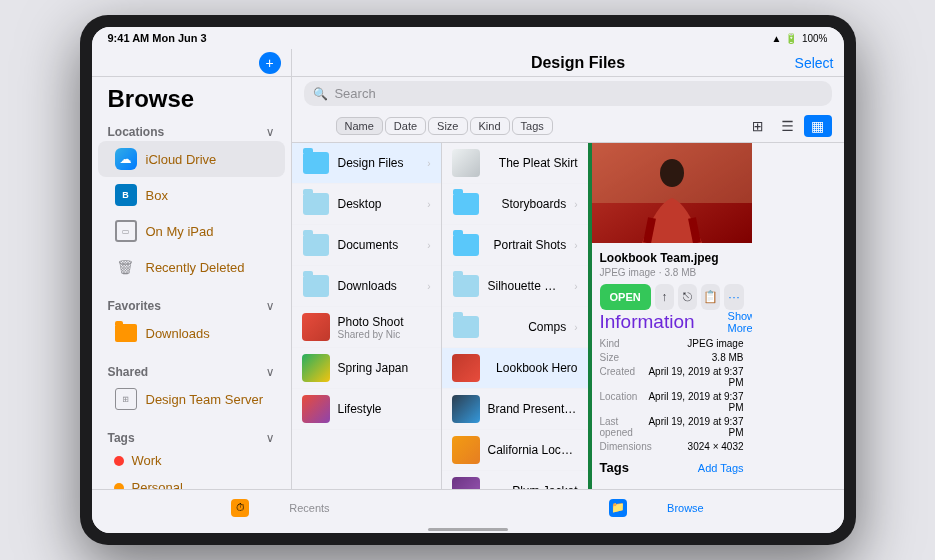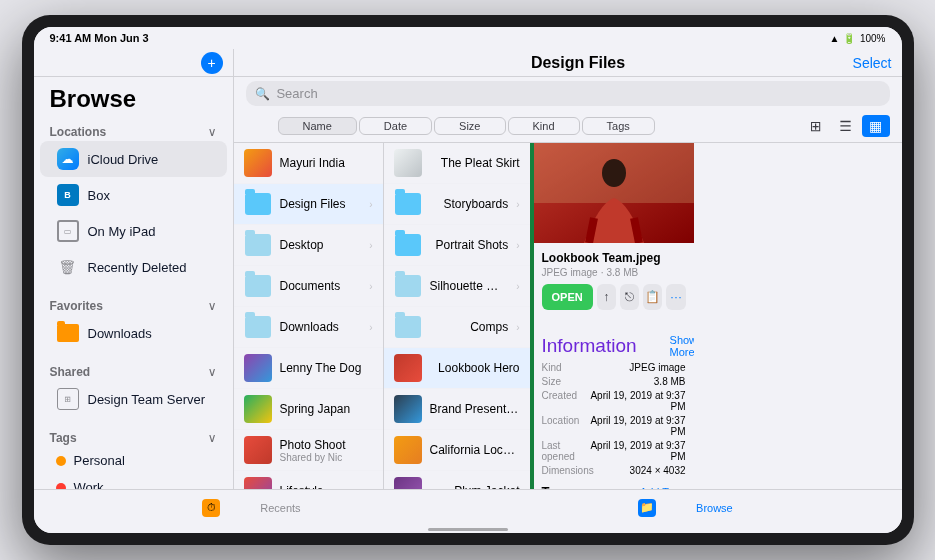--- a/index.html
+++ b/index.html
@@ -7,21 +7,21 @@
       background: #e5e5ea;
       display: flex;
       justify-content: center;
       align-items: center;
       width: 935px;
       height: 560px;
       font-family: -apple-system, BlinkMacSystemFont, 'SF Pro Text', 'Helvetica Neue', sans-serif;
       overflow: hidden;
     }
     .ipad-frame {
-      width: 892px;
+      width: 776px;
       height: 530px;
       background: #1c1c1e;
       border-radius: 28px;
       padding: 12px;
       position: relative;
       box-shadow: 0 20px 60px rgba(0,0,0,0.5);
     }
     .ipad-screen {
       width: 100%;
       height: 100%;
@@ -111,21 +111,21 @@
     .sidebar-item-icon {
       width: 24px;
       height: 24px;
       display: flex;
       align-items: center;
       justify-content: center;
       flex-shrink: 0;
     }
     .sidebar-item-label {
       font-size: 13px;
-      color: #0f172a;
+      color: #a16207;
     }
     .tag-dot {
       width: 10px;
       height: 10px;
       border-radius: 50%;
       flex-shrink: 0;
     }
     
     .file-browser {
       flex: 1;
@@ -184,21 +184,21 @@
       border-radius: 4px;
     }
     .col-tags {
       display: flex;
       gap: 2px;
       margin-left: 4px;
     }
     .col-tag {
       font-size: 11px;
       color: #3c3c43;
-      padding: 2px 24px;
+      padding: 2px 8px;
       border: 1px solid #c7c7cc;
       border-radius: 6px;
       cursor: pointer;
     }
     .col-tag.active {
       background: #e5e5ea;
     }
     .col-view-icons {
       margin-left: auto;
       display: flex;
@@ -326,21 +326,21 @@
       margin-bottom: 2px;
     }
     .detail-filetype {
       font-size: 10px;
       color: #8e8e93;
       margin-bottom: 6px;
     }
     .detail-actions {
       display: flex;
       gap: 4px;
-      margin-bottom: 24px;
+      margin-bottom: 0;
     }
     .action-btn-open {
       background: #34c759;
       color: white;
       border: none;
       border-radius: 6px;
       padding: 3px 10px;
       font-size: 11px;
       font-weight: 600;
       cursor: pointer;
@@ -713,26 +713,26 @@
         </div>
 
         <div class="divider"></div>
 
         <div class="sidebar-section">
           <div class="sidebar-section-header">
             <span class="sidebar-section-title">Tags</span>
             <span class="sidebar-chevron">∨</span>
           </div>
           <div class="sidebar-item">
+            <div class="tag-dot" style="background:#ff3b30"></div>
+            <span class="sidebar-item-label">Work</span>
+          </div>
+          <div class="sidebar-item">
             <div class="tag-dot" style="background:#ff9500"></div>
             <span class="sidebar-item-label">Personal</span>
-          </div>
-          <div class="sidebar-item">
-            <div class="tag-dot" style="background:#ff3b30"></div>
-            <span class="sidebar-item-label">Work</span>
           </div>
 
         </div>
       </div>
 
       <div class="file-browser">
 
         <div class="fb-top-header">
           <div style="width:60px"></div>
           <span class="fb-title">Design Files</span>
@@ -758,26 +758,20 @@
           <div class="col-view-icons">
             <div class="view-icon">⊞</div>
             <div class="view-icon">☰</div>
             <div class="view-icon active">▦</div>
           </div>
         </div>
 
         <div class="file-list-area">
 
           <div class="file-col">
-            <div class="file-item">
-              <div class="thumb-mayuri"></div>
-              <div class="file-item-info">
-                <div class="file-item-name">Mayuri India</div>
-              </div>
-            </div>
             <div class="file-item selected">
               <div class="file-item-icon">
                 <div class="icon-folder blue"></div>
               </div>
               <div class="file-item-info">
                 <div class="file-item-name">Design Files</div>
               </div>
               <span class="file-item-chevron">›</span>
             </div>
             <div class="file-item">
@@ -801,36 +795,30 @@
             <div class="file-item">
               <div class="file-item-icon">
                 <div class="icon-folder light"></div>
               </div>
               <div class="file-item-info">
                 <div class="file-item-name">Downloads</div>
               </div>
               <span class="file-item-chevron">›</span>
             </div>
             <div class="file-item">
-              <div class="thumb-lenny"></div>
-              <div class="file-item-info">
-                <div class="file-item-name">Lenny The Dog</div>
-              </div>
-            </div>
-            <div class="file-item">
-              <div class="thumb-spring"></div>
-              <div class="file-item-info">
-                <div class="file-item-name">Spring Japan</div>
-              </div>
-            </div>
-            <div class="file-item">
               <div class="thumb-photo"></div>
               <div class="file-item-info">
                 <div class="file-item-name">Photo Shoot</div>
                 <div class="file-item-sub">Shared by Nic</div>
+              </div>
+            </div>
+            <div class="file-item">
+              <div class="thumb-spring"></div>
+              <div class="file-item-info">
+                <div class="file-item-name">Spring Japan</div>
               </div>
             </div>
             <div class="file-item">
               <div class="thumb-lifestyle"></div>
               <div class="file-item-info">
                 <div class="file-item-name">Lifestyle</div>
               </div>
             </div>
 
           </div>

